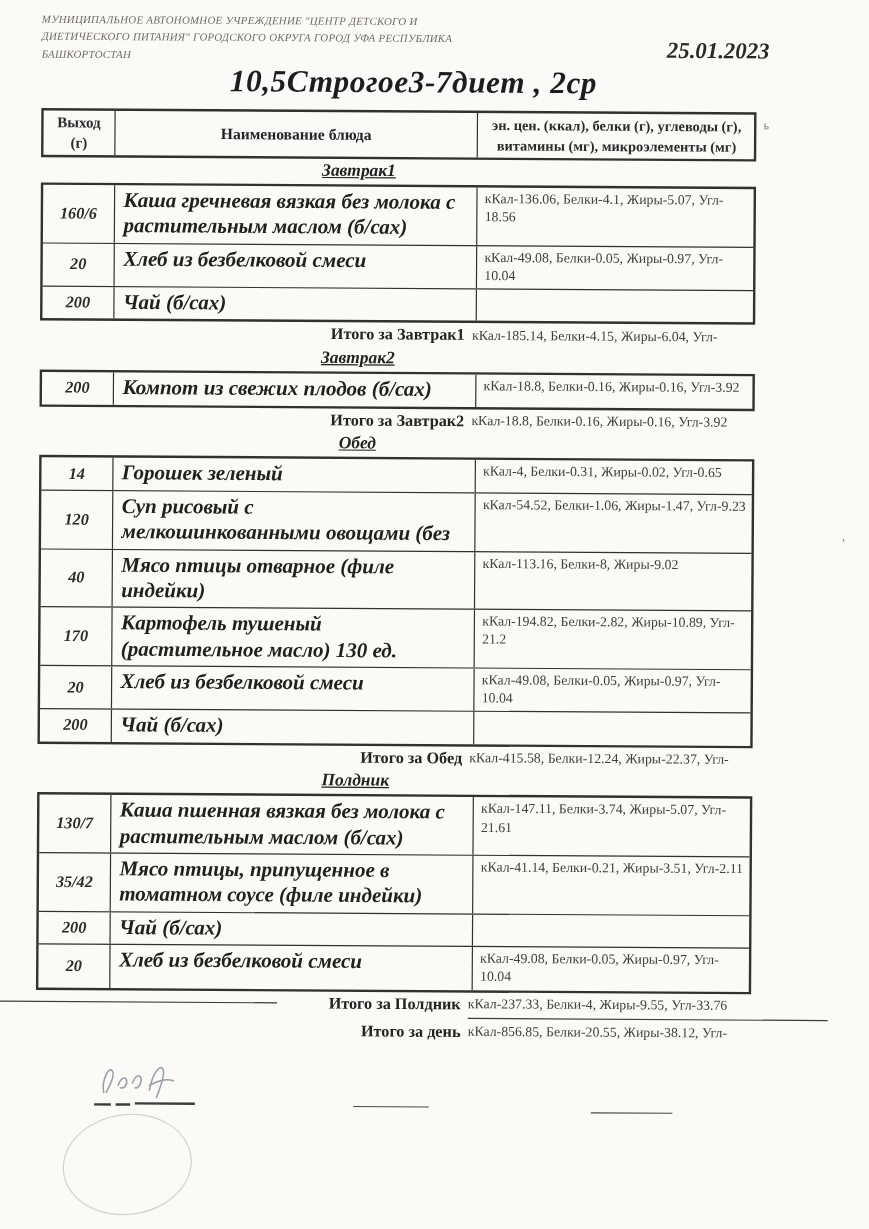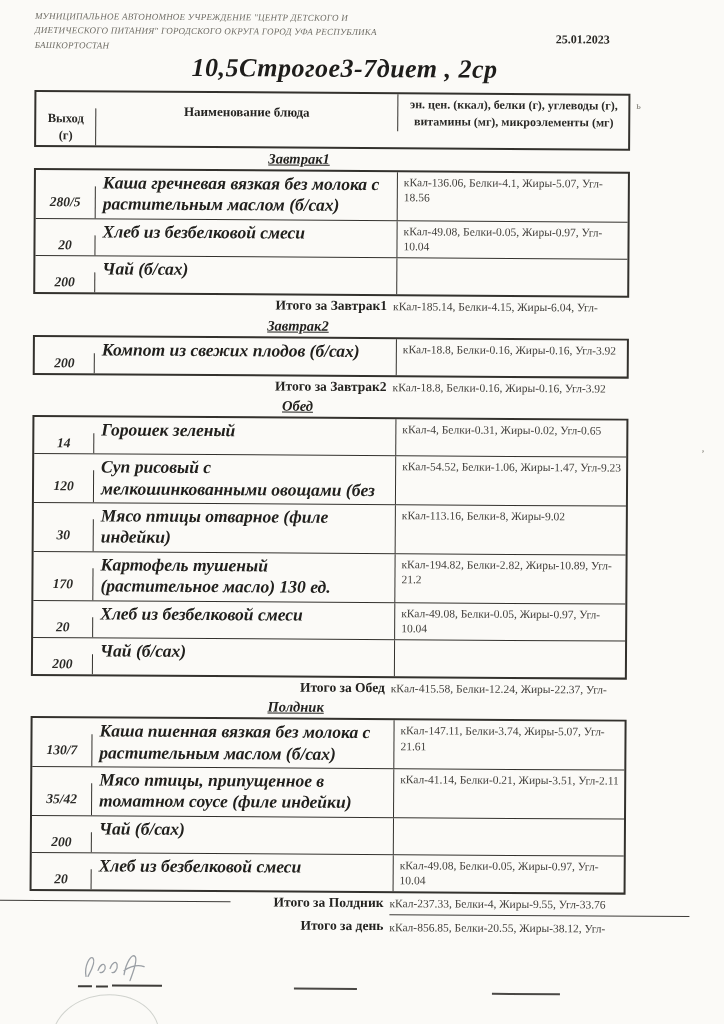--- a/index.html
+++ b/index.html
@@ -19,41 +19,40 @@
   
   .head-block { position:relative; height:92px; }
   .org {
     position:absolute; left:35px; top:11px; width:400px;
     font-size:9px; font-style:italic; letter-spacing:.25px;
     line-height:1.6; color:#6e6c64; white-space:pre-line;
     text-transform:uppercase;
   }
   .date {
     position:absolute; left:556px; top:31px;
-    font-size:12px; font-weight:700; color:#2a2926;
+    font-size:19px; font-weight:700; font-style:italic; color:#2a2926;
   }
   .title {
     position:absolute; left:0; top:54px; width:690px;
     text-align:center; font-size:26px; font-weight:700; font-style:italic;
     letter-spacing:.5px; color:#1e1d1b;
   }
   
   .tbl {
     width:596px; margin-left:35px;
     border:2px solid #33312d;
     background:transparent;
   }
   .row { display:grid; grid-template-columns:60px 302px 231px; }
   .row + .row { border-top:1.6px solid #33312d; }
   .out {
     border-right:1.6px solid #33312d;
     display:flex; align-items:center; justify-content:center;
     font-size:13.5px; font-style:italic; font-weight:700; color:#2b2a27;
     padding:2px 2px;
-    margin-top:16px;
   }
   .dish {
     border-right:1.6px solid #33312d;
     font-size:17.5px; font-weight:700; font-style:italic;
     line-height:1.22; padding:2px 7px 3px 7px; color:#21201d;
     white-space:pre-line; min-height:25px;
   }
   .nutr {
     font-size:11.5px; color:#413f3b; line-height:1.32;
     padding:3px 5px 2px 6px; white-space:pre-line;
@@ -131,21 +130,21 @@
 витамины (мг), микроэлементы (мг)</div>
       </div>
     </div>
 
     <span class="speck s1">ь</span>
     <span class="speck s2">ʼ</span>
 
     <div class="sec-head">Завтрак1</div>
     <div class="tbl">
       <div class="row">
-        <div class="out">280/5</div>
+        <div class="out">160/6</div>
         <div class="dish">Каша гречневая вязкая без молока с
 растительным маслом (б/сах)</div>
         <div class="nutr">кКал-136.06, Белки-4.1, Жиры-5.07, Угл-
 18.56</div>
       </div>
       <div class="row">
         <div class="out">20</div>
         <div class="dish">Хлеб из безбелковой смеси</div>
         <div class="nutr">кКал-49.08, Белки-0.05, Жиры-0.97, Угл-
 10.04</div>
@@ -181,21 +180,21 @@
         <div class="dish">Горошек зеленый</div>
         <div class="nutr">кКал-4, Белки-0.31, Жиры-0.02, Угл-0.65</div>
       </div>
       <div class="row">
         <div class="out">120</div>
         <div class="dish">Суп рисовый с
 мелкошинкованными овощами (без</div>
         <div class="nutr">кКал-54.52, Белки-1.06, Жиры-1.47, Угл-9.23</div>
       </div>
       <div class="row">
-        <div class="out">30</div>
+        <div class="out">40</div>
         <div class="dish">Мясо птицы отварное (филе
 индейки)</div>
         <div class="nutr">кКал-113.16, Белки-8, Жиры-9.02</div>
       </div>
       <div class="row">
         <div class="out">170</div>
         <div class="dish">Картофель тушеный
 (растительное масло) 130 ед.</div>
         <div class="nutr">кКал-194.82, Белки-2.82, Жиры-10.89, Угл-
 21.2</div>

